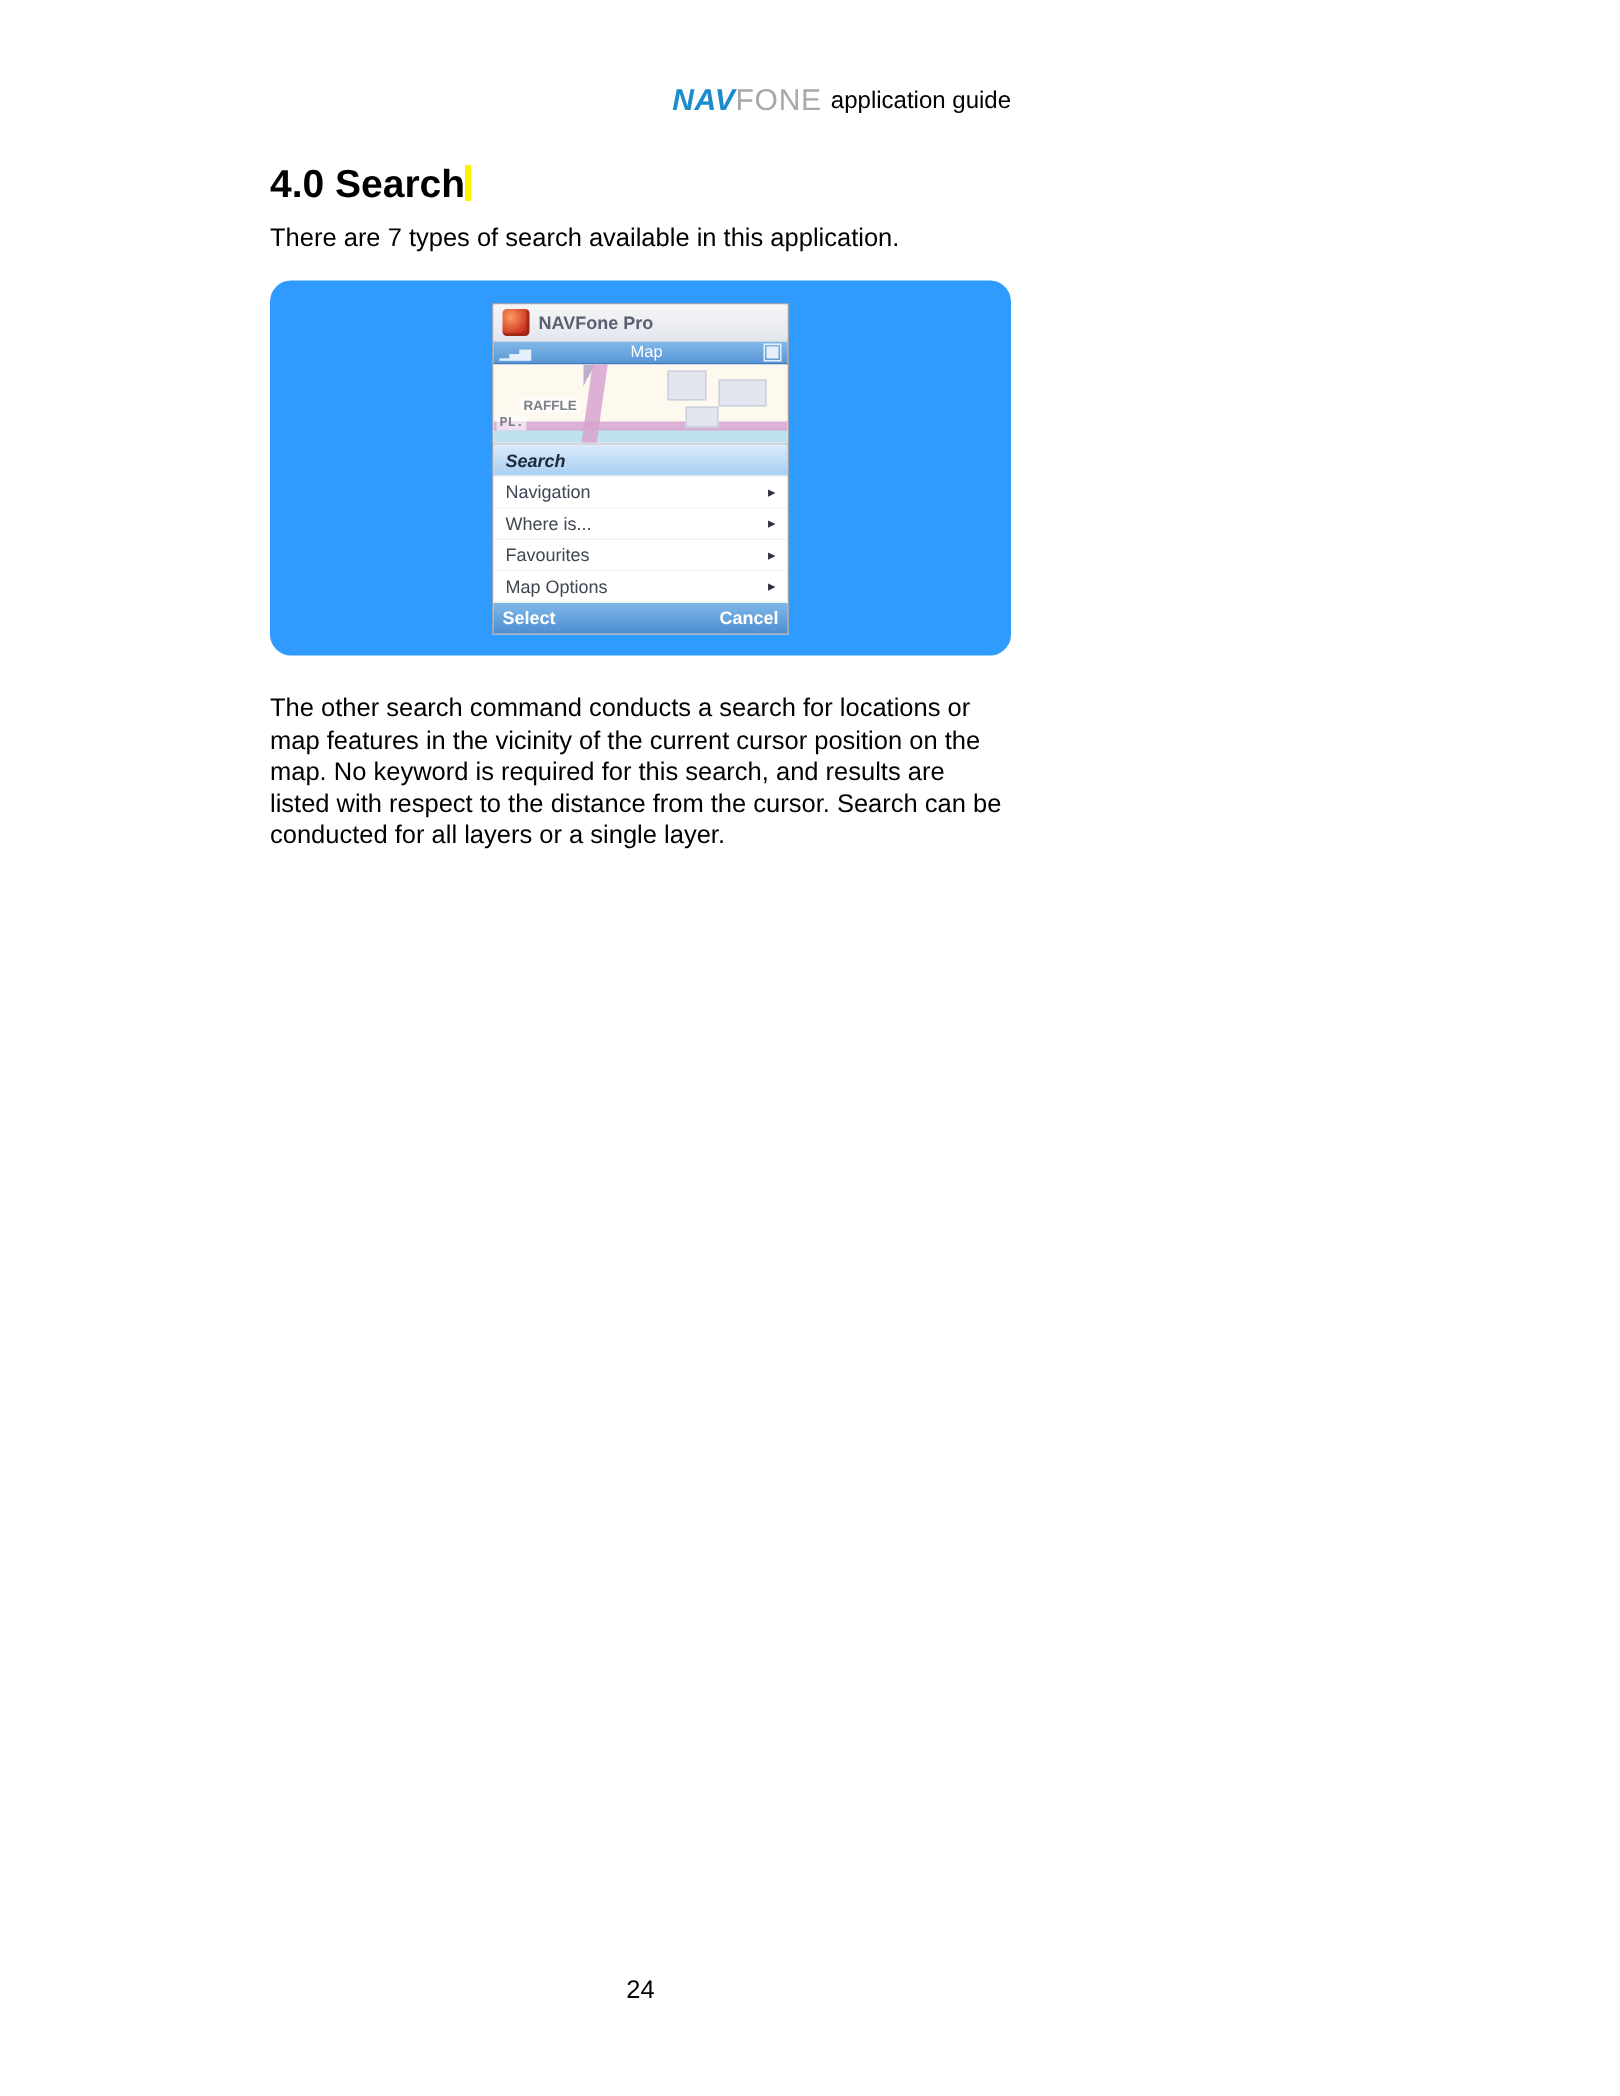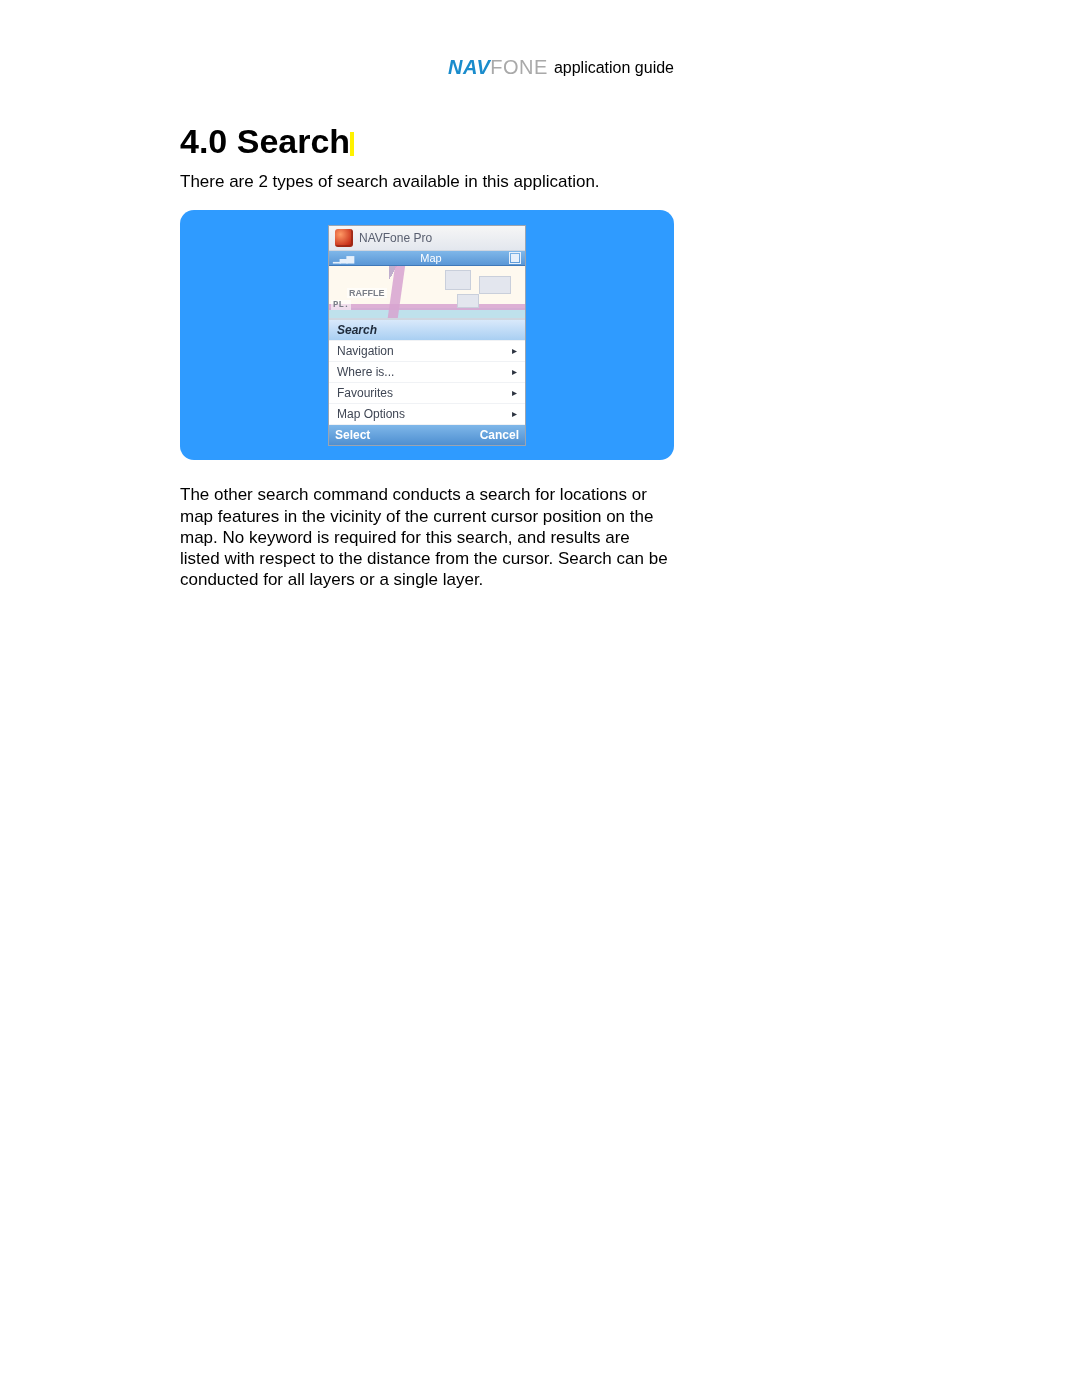--- a/index.html
+++ b/index.html
@@ -36,22 +36,22 @@
   .logo .fone {
     color: #a9a9a9;
     font-size: 20px;
     font-weight: 300;
   }
   .app-guide {
     font-size: 16px;
     color: #000;
   }
   h2.section-title {
-    font-size: 34px;
-    margin: 15px 0 6px 0;
+    font-size: 26px;
+    margin: 0 0 6px 0;
     font-weight: bold;
     display: inline-block;
   }
   .cursor-mark {
     display:inline-block;
     width:4px;
     height:24px;
     background:#fff200;
     vertical-align: -3px;
   }
@@ -86,21 +86,21 @@
     border-bottom:1px solid #cfd6e0;
   }
   .phone-title .app-icon {
     width:18px; height:18px;
     border-radius:3px;
     background: radial-gradient(circle at 30% 30%, #ff9a66, #c9311a 70%);
     box-shadow: inset -2px -2px 0 rgba(0,0,0,0.2);
   }
   .phone-title .title-text {
     font-size:12px;
-    font-weight:normal;
+    font-weight:bold;
     color:#5a6070;
   }
   .phone-status {
     display:flex;
     align-items:center;
     justify-content:space-between;
     background: linear-gradient(#7fb7e9,#5a97d6);
     color:#fff;
     font-size:11px;
     padding:1px 4px;
@@ -200,21 +200,21 @@
     <span class="logo">
       <span class="nav">NAV</span><span class="fone">FONE</span>
     </span>
     <span class="app-guide">application guide</span>
   </div>
 
   <h2 class="section-title">
     <span>4.0 Search</span><span class="cursor-mark"></span>
   </h2>
 
-  <p class="body-text">There are 2 types of search available in this application.</p>
+  <p class="body-text">There are 7 types of search available in this application.</p>
 
   <div class="figure">
     <div class="phone">
       <div class="phone-title">
         <span class="app-icon"></span>
         <span class="title-text">NAVFone Pro</span>
       </div>
       <div class="phone-status">
         <span class="sig">▁▃▅</span>
         <span>Map</span>
@@ -254,13 +254,14 @@
       </div>
       <div class="softkeys">
         <span>Select</span>
         <span>Cancel</span>
       </div>
     </div>
   </div>
 
   <p class="body-text">The other search command conducts a search for locations or map features in the vicinity of the current cursor position on the map. No keyword is required for this search, and results are listed with respect to the distance from the cursor. Search can be conducted for all layers or a single layer.</p>
 
+  <div class="page-number">24</div>
 </div>
 
 </body></html>

